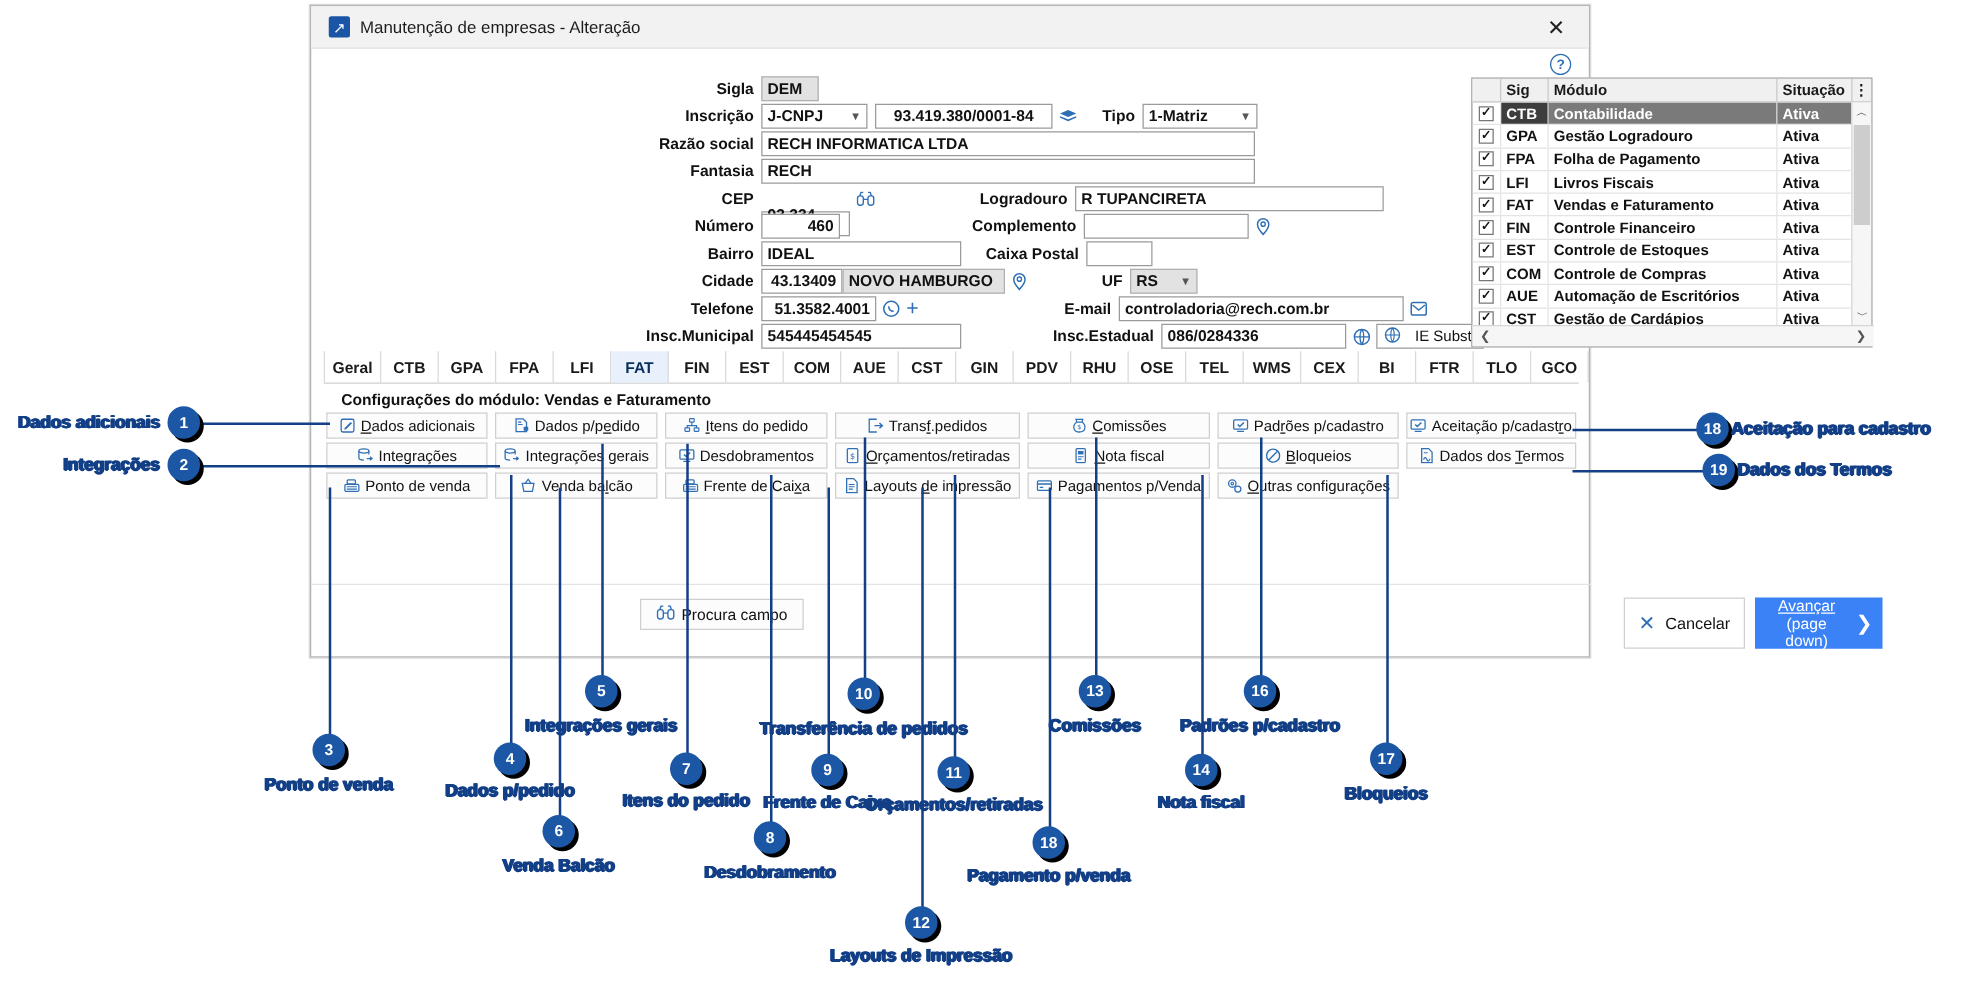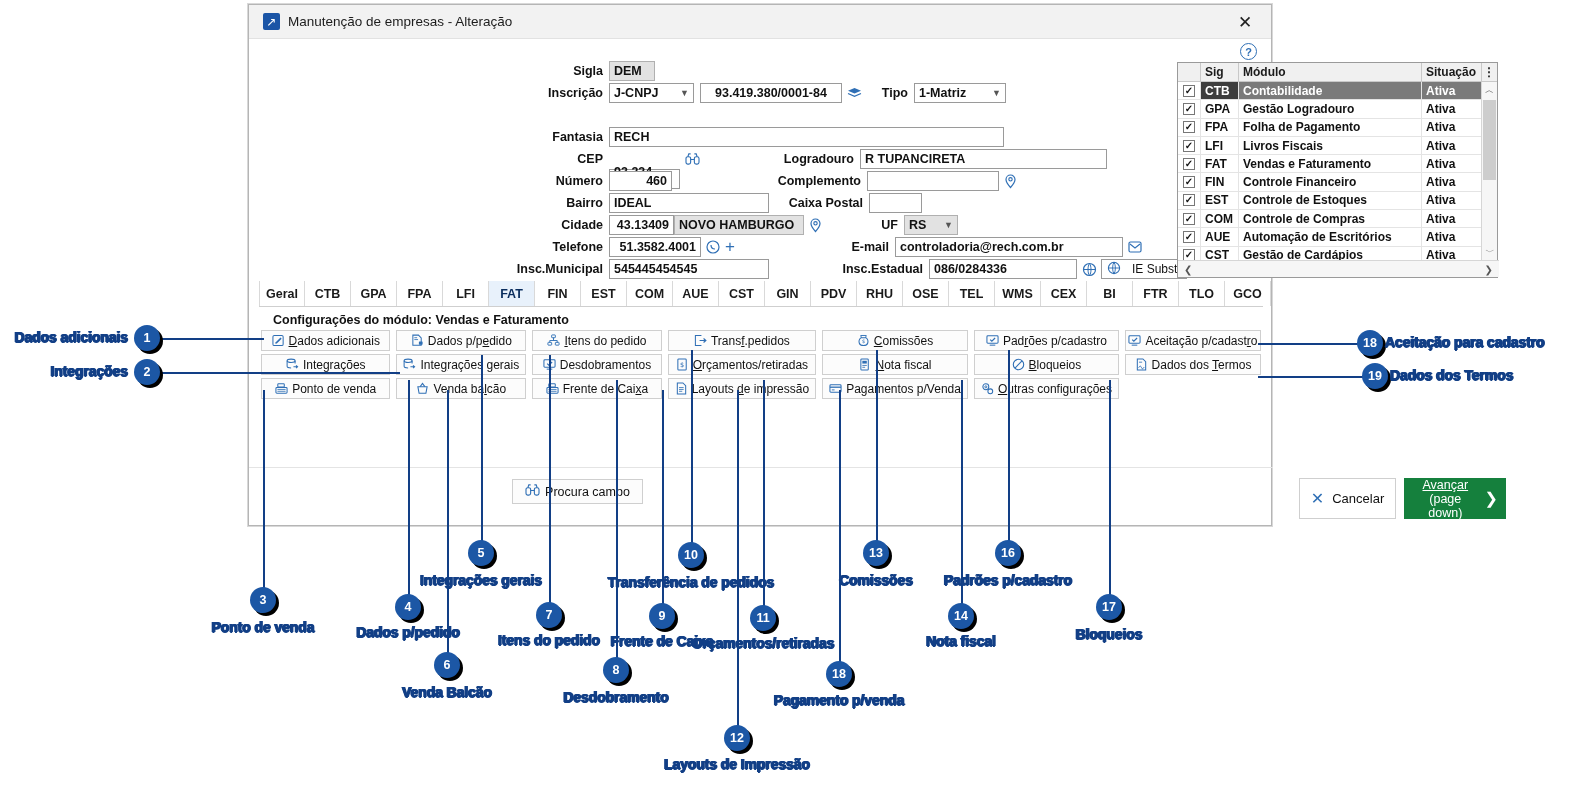--- a/index.html
+++ b/index.html
@@ -132,21 +132,21 @@
     justify-content: center; gap: 5px; font-size: 12.5px; color: #111;
   }
   .btn-cancel {
     position: absolute; left: 1050px; top: 473px; width: 97px; height: 41px;
     border: 1px solid #cfcfcf; background: #fff; display: flex; align-items: center;
     justify-content: center; gap: 8px; font-size: 13px; color: #111;
   }
   .btn-cancel .xg { color: #2f6fb5; font-size: 16px; }
   .btn-advance {
     position: absolute; left: 1155px; top: 473px; width: 102px; height: 41px;
-    background: #15803d; color: #fff; border: none; display: flex; align-items: center;
+    background: #3b82f6; color: #fff; border: none; display: flex; align-items: center;
     justify-content: center; padding: 0 8px; gap: 6px;
   }
   .btn-advance .lbl { font-size: 12.5px; line-height: 14px; text-align: center; }
   .btn-advance .chev { font-size: 16px; }
 
   
   .ann-line { position: absolute; background: #123f86; }
   .badge {
     position: absolute; width: 26px; height: 26px; border-radius: 50%;
     background: #1c57a5; color: #fff; font-size: 12.5px; font-weight: bold;
@@ -196,20 +196,24 @@
               <path d="M1 7 L8 10 L15 7" stroke="#2f6fb5" stroke-width="1.4" fill="none"></path>
             </svg>
         </span>
         <div class="flabel" style="width:40px;margin-left:12px;">Tipo</div>
         <div class="fselect" style="width:92px;">
           <span>1-Matriz</span>
           <span class="caret">▼</span>
         </div>
       </div>
 
+      <div class="frow" style="left:0;top:66px;">
+        <div class="flabel" style="width:360px;">Razão social</div>
+        <div class="finput" style="width:395px;">RECH INFORMATICA LTDA</div>
+      </div>
 
       <div class="frow" style="left:0;top:88px;">
         <div class="flabel" style="width:360px;">Fantasia</div>
         <div class="finput" style="width:395px;">RECH</div>
       </div>
 
       <div class="frow" style="left:0;top:110px;">
         <div class="flabel" style="width:360px;">CEP</div>
         <div class="finput" style="width:71px;margin-top:40px;">93.334-480</div>
         <span class="ico-btn">

